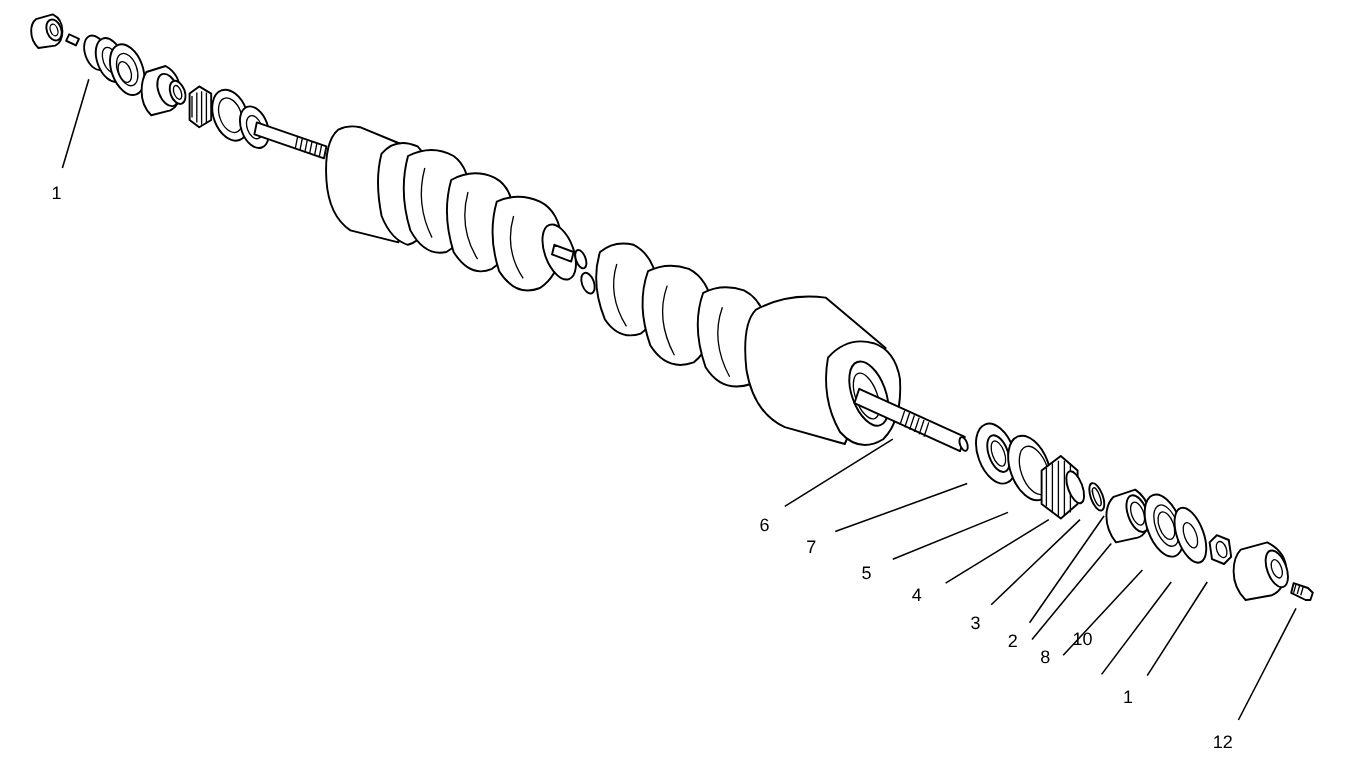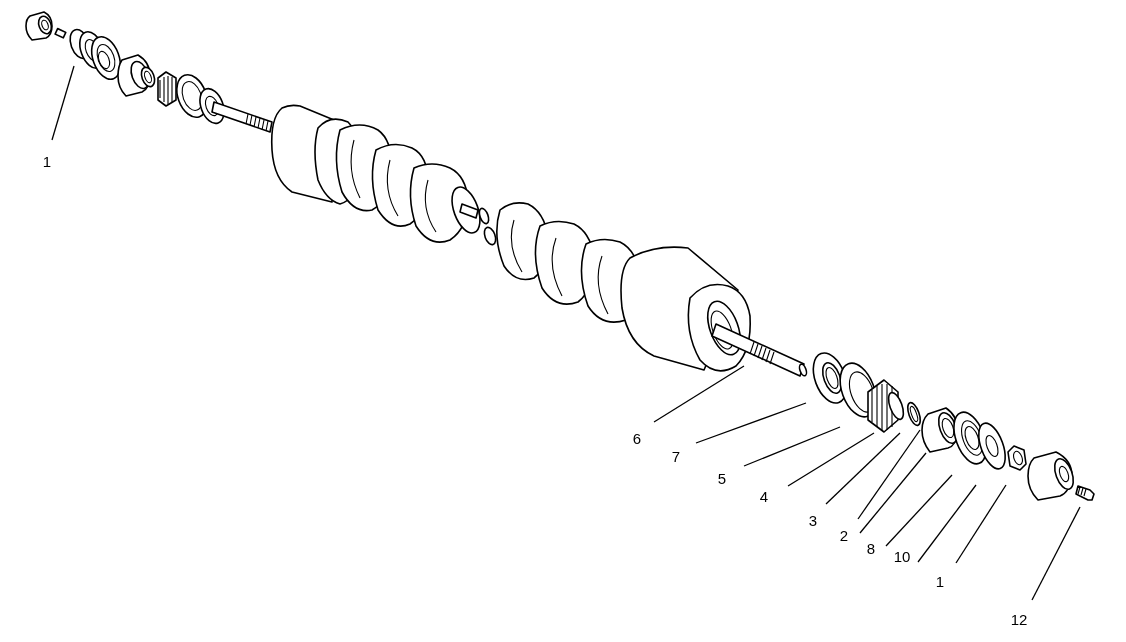--- a/index.html
+++ b/index.html
@@ -158,16 +158,16 @@
   </svg>
 
   <div class="callout" style="left:47px;top:161px;">1</div>
   <div class="callout" style="left:637px;top:438px;">6</div>
   <div class="callout" style="left:676px;top:456px;">7</div>
   <div class="callout" style="left:722px;top:478px;">5</div>
   <div class="callout" style="left:764px;top:496px;">4</div>
   <div class="callout" style="left:813px;top:520px;">3</div>
   <div class="callout" style="left:844px;top:535px;">2</div>
   <div class="callout" style="left:871px;top:548px;">8</div>
-  <div class="callout" style="left:902px;top:556px;">10</div>
+  <div class="callout" style="left:902px;top:533px;">10</div>
   <div class="callout" style="left:940px;top:581px;">1</div>
   <div class="callout" style="left:1019px;top:619px;">12</div>
 </div>
 
 </body></html>

